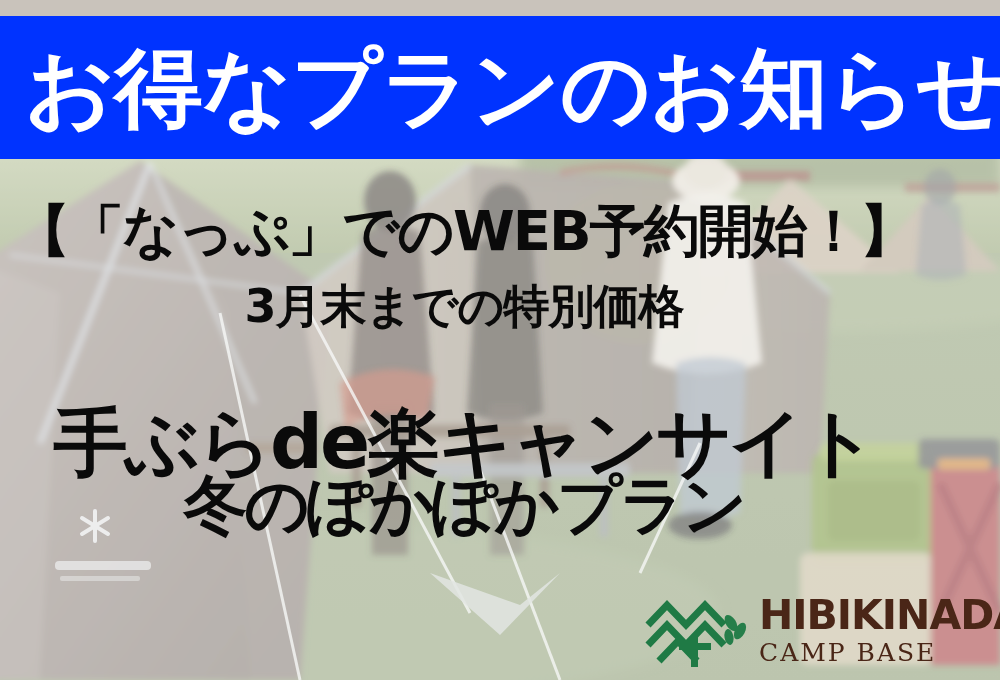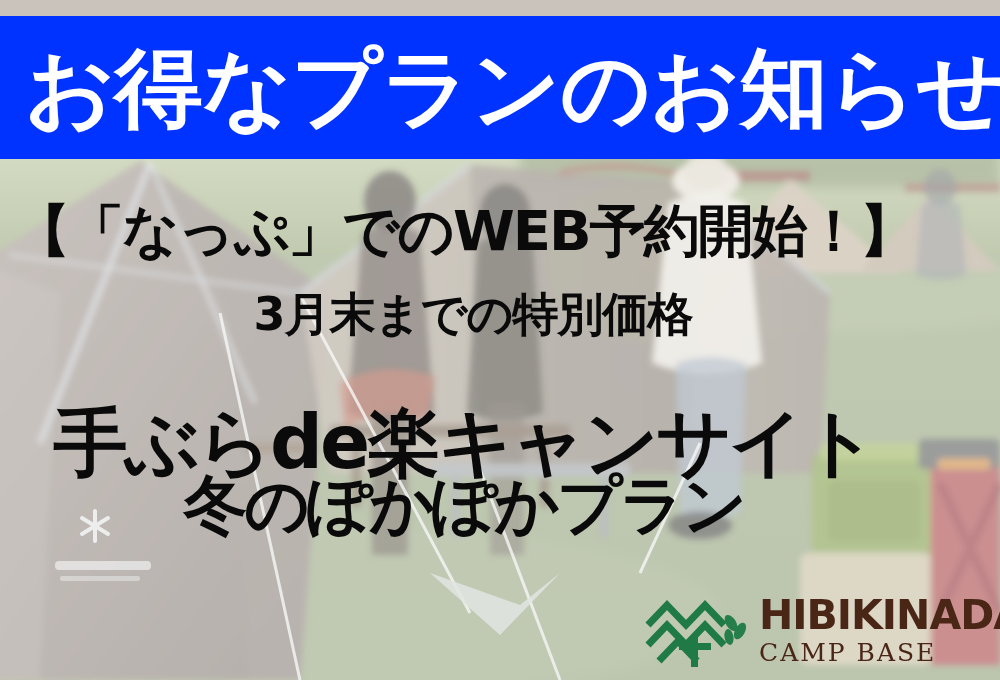--- a/index.html
+++ b/index.html
@@ -52,21 +52,21 @@
     text-align:center;
   }
   .line{
     position:absolute;left:0;width:928px;
     white-space:nowrap;
     line-height:1;
     font-weight:700;
     font-family:"DejaVu Sans","Liberation Sans",sans-serif;
   }
   #line-1{top:60px;font-size:56px;letter-spacing:-2px;}
-  #line-2{top:148px;font-size:46px;letter-spacing:-1px;padding-left:9px;}
+  #line-2{top:140px;font-size:46px;letter-spacing:-1px;}
   #line-3{top:218px;font-size:74px;letter-spacing:-3px;margin-top:44px;}
   #line-4{top:330px;font-size:64px;letter-spacing:-3px;text-align:center;}
 
   
   #logo{
     position:absolute;left:645px;top:588px;
     width:340px;height:84px;
     display:flex;align-items:center;
     z-index:35;
   }

